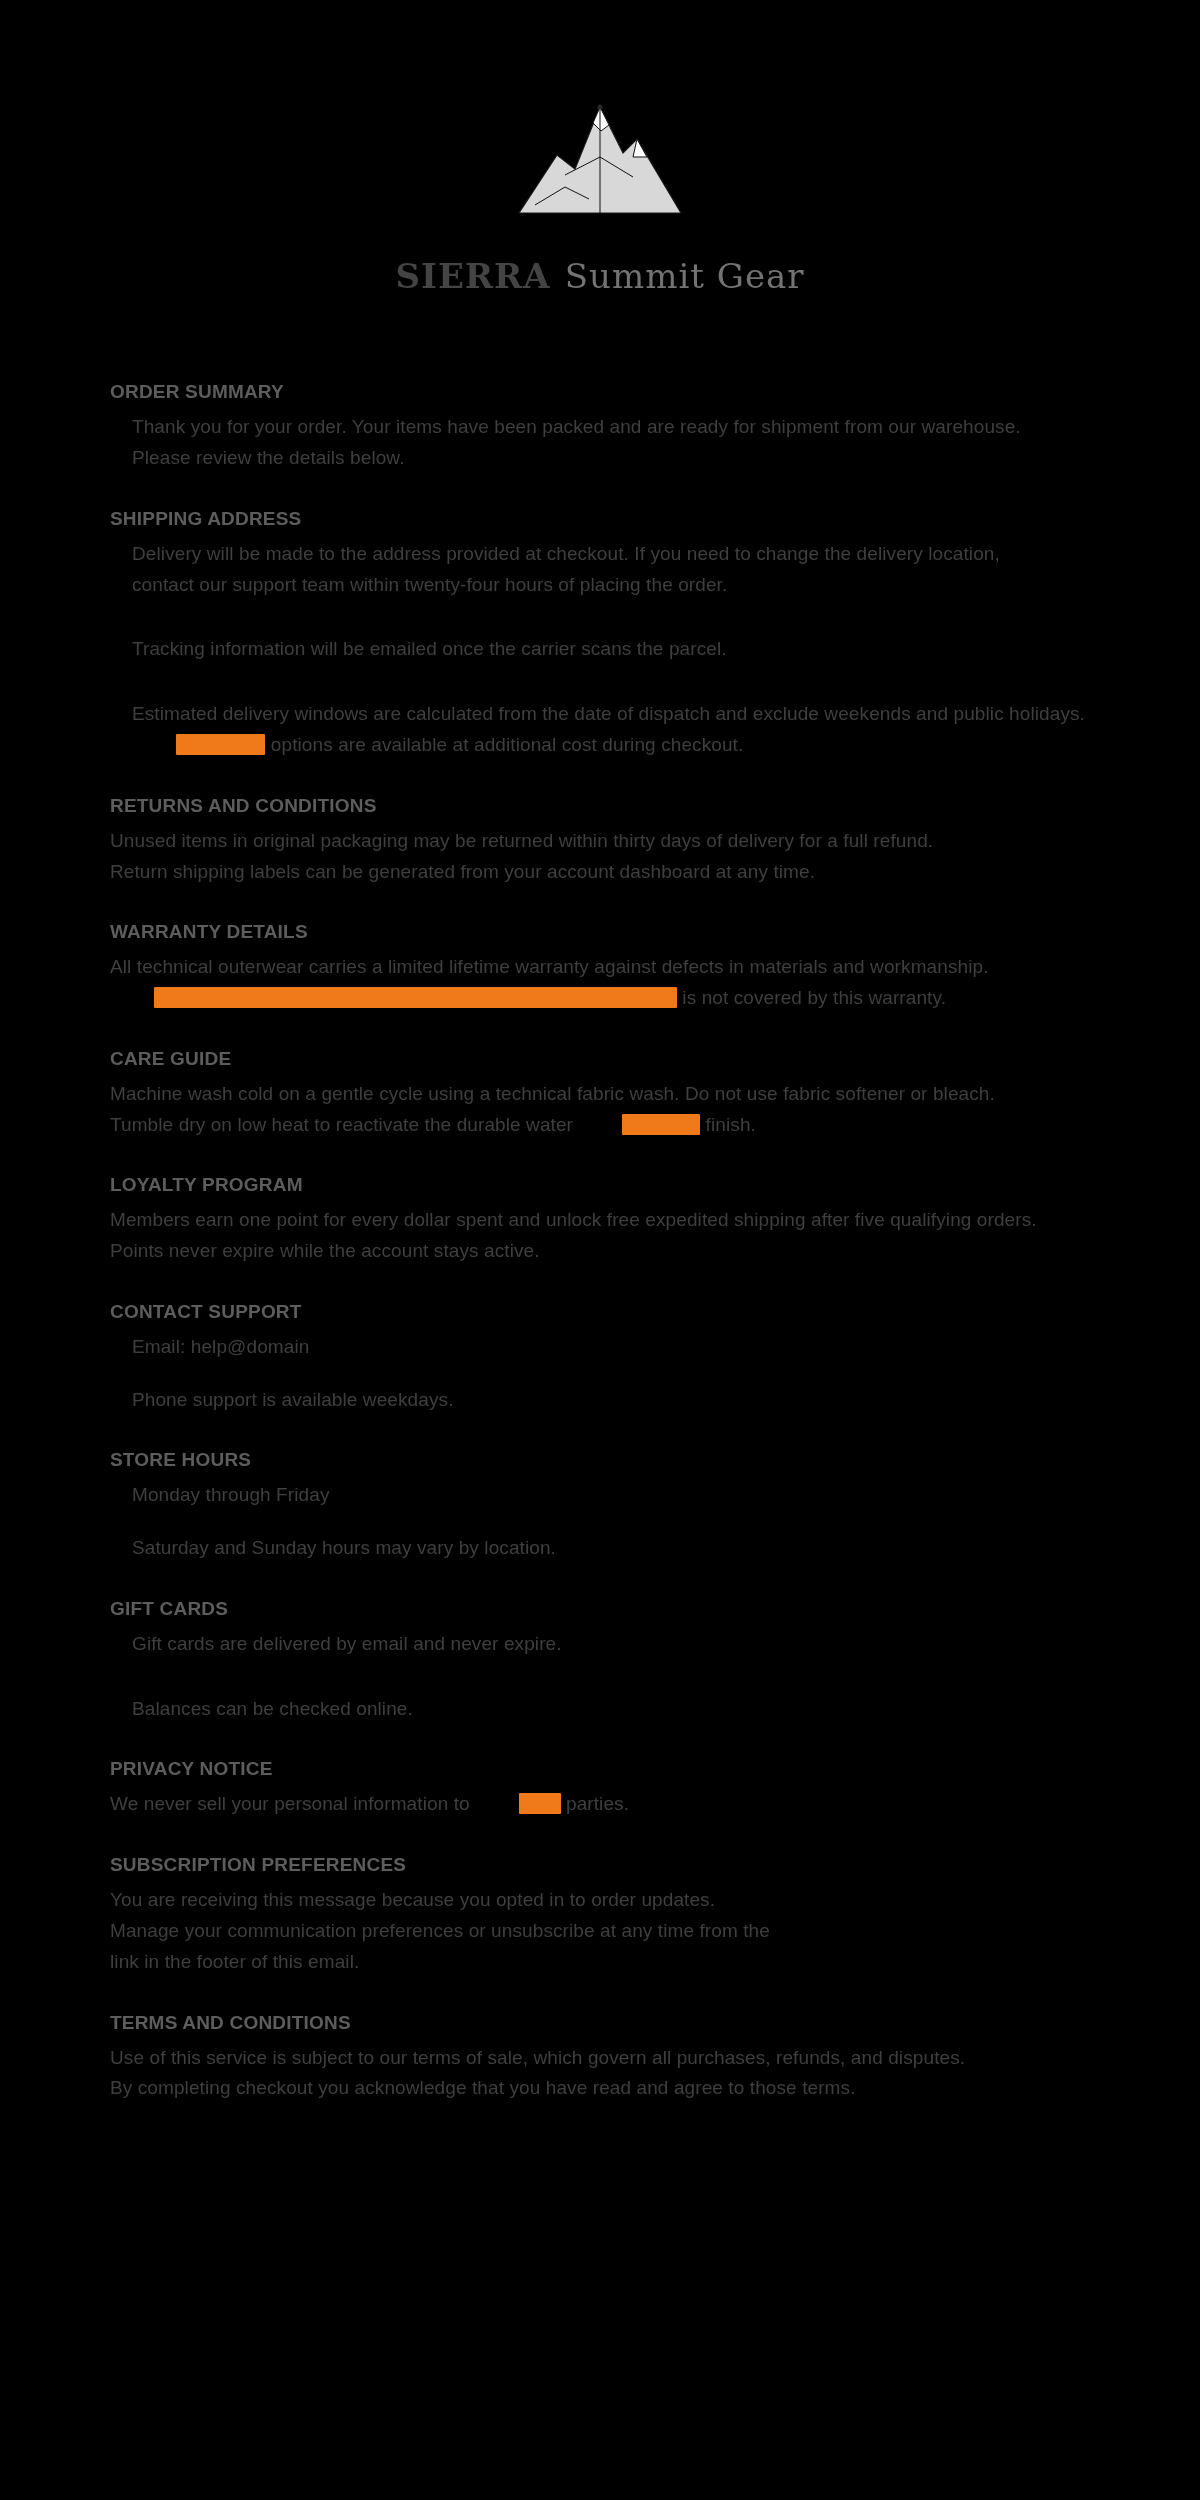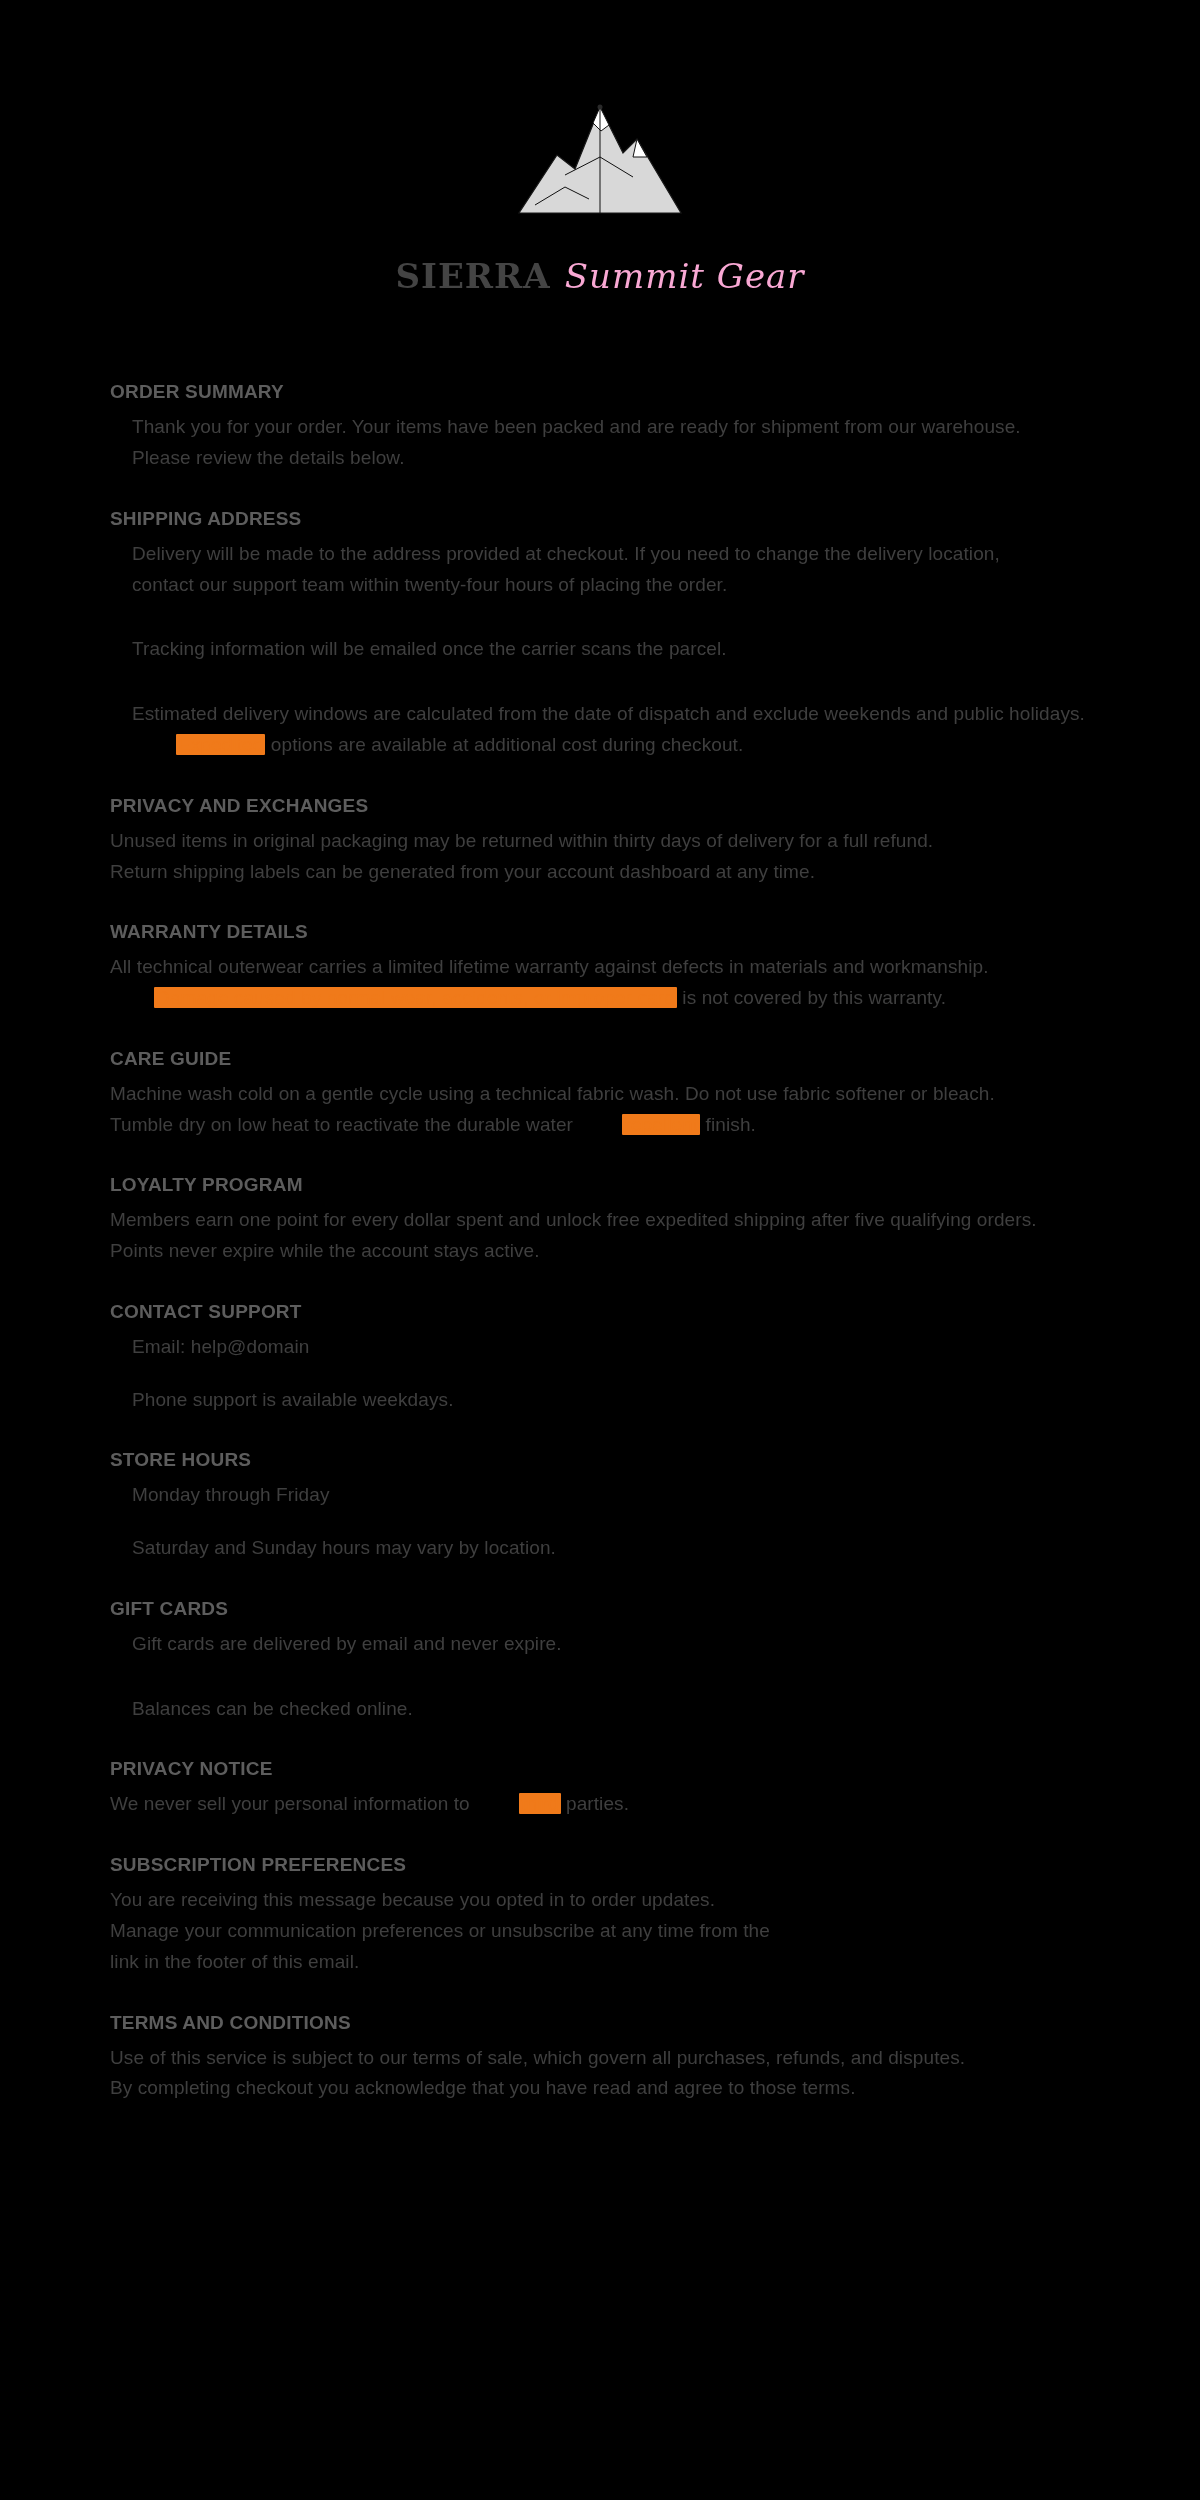--- a/index.html
+++ b/index.html
@@ -42,22 +42,21 @@
     letter-spacing: 1px;
     color: #3a3a3a;
     line-height: 1.1;
     white-space: nowrap;
   }
   .brand .brand-strong {
     font-weight: bold;
     color: #444444;
   }
   .brand .brand-script {
-    font-style: italic;
-    color: #f9a8d4;
+    color: #737373;
     margin-left: 14px;
   }
 
   
   .content {
     margin-top: 86px;
     padding: 0 110px 0 110px;
   }
   .section {
     margin-bottom: 34px;
@@ -143,21 +142,21 @@
           <span class="ln">Tracking information will be emailed once the carrier scans the parcel.</span>
         </div>
       </div>
       <div class="section">
         <div class="sec-body indent">
           <span class="ln">Estimated delivery windows are calculated from the date of dispatch and exclude weekends and public holidays.</span>
           <span class="ln"><span></span><span class="hl">Expedited</span><span> options are available at additional cost during checkout.</span></span>
         </div>
       </div>
       <div class="section">
-        <div class="sec-title">PRIVACY AND EXCHANGES</div>
+        <div class="sec-title">RETURNS AND CONDITIONS</div>
         <div class="sec-body">
           <span class="ln">Unused items in original packaging may be returned within thirty days of delivery for a full refund.</span>
           <span class="ln">Return shipping labels can be generated from your account dashboard at any time.</span>
         </div>
       </div>
       <div class="section">
         <div class="sec-title">WARRANTY DETAILS</div>
         <div class="sec-body">
           <span class="ln">All technical outerwear carries a limited lifetime warranty against defects in materials and workmanship.</span>
           <span class="ln"><span></span><span class="hl">Damage caused by normal wear, accidents, or improper care</span><span> is not covered by this warranty.</span></span>

